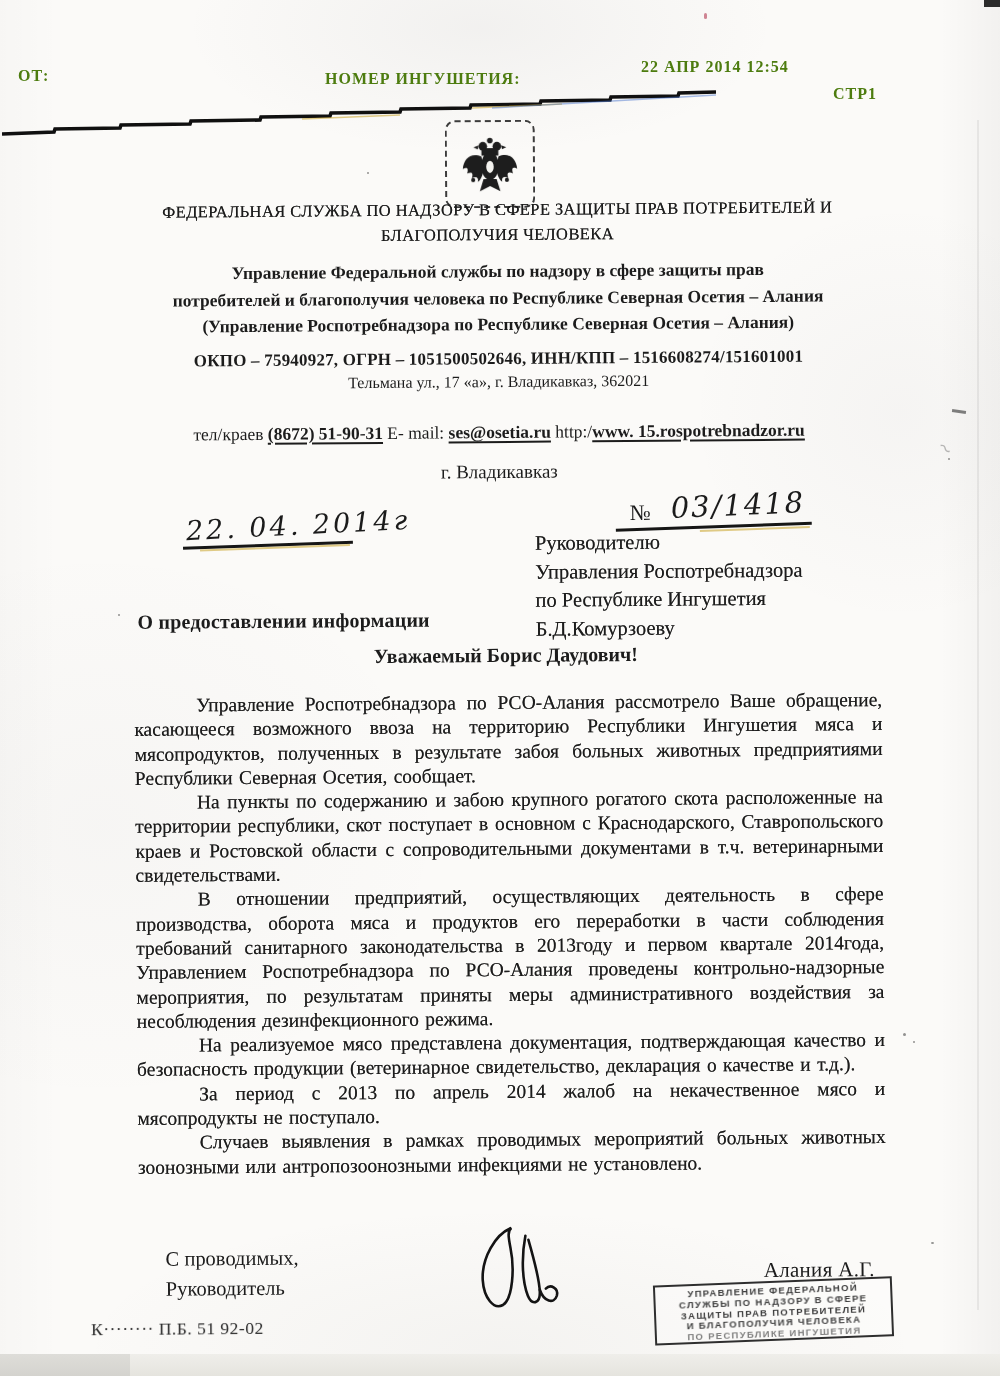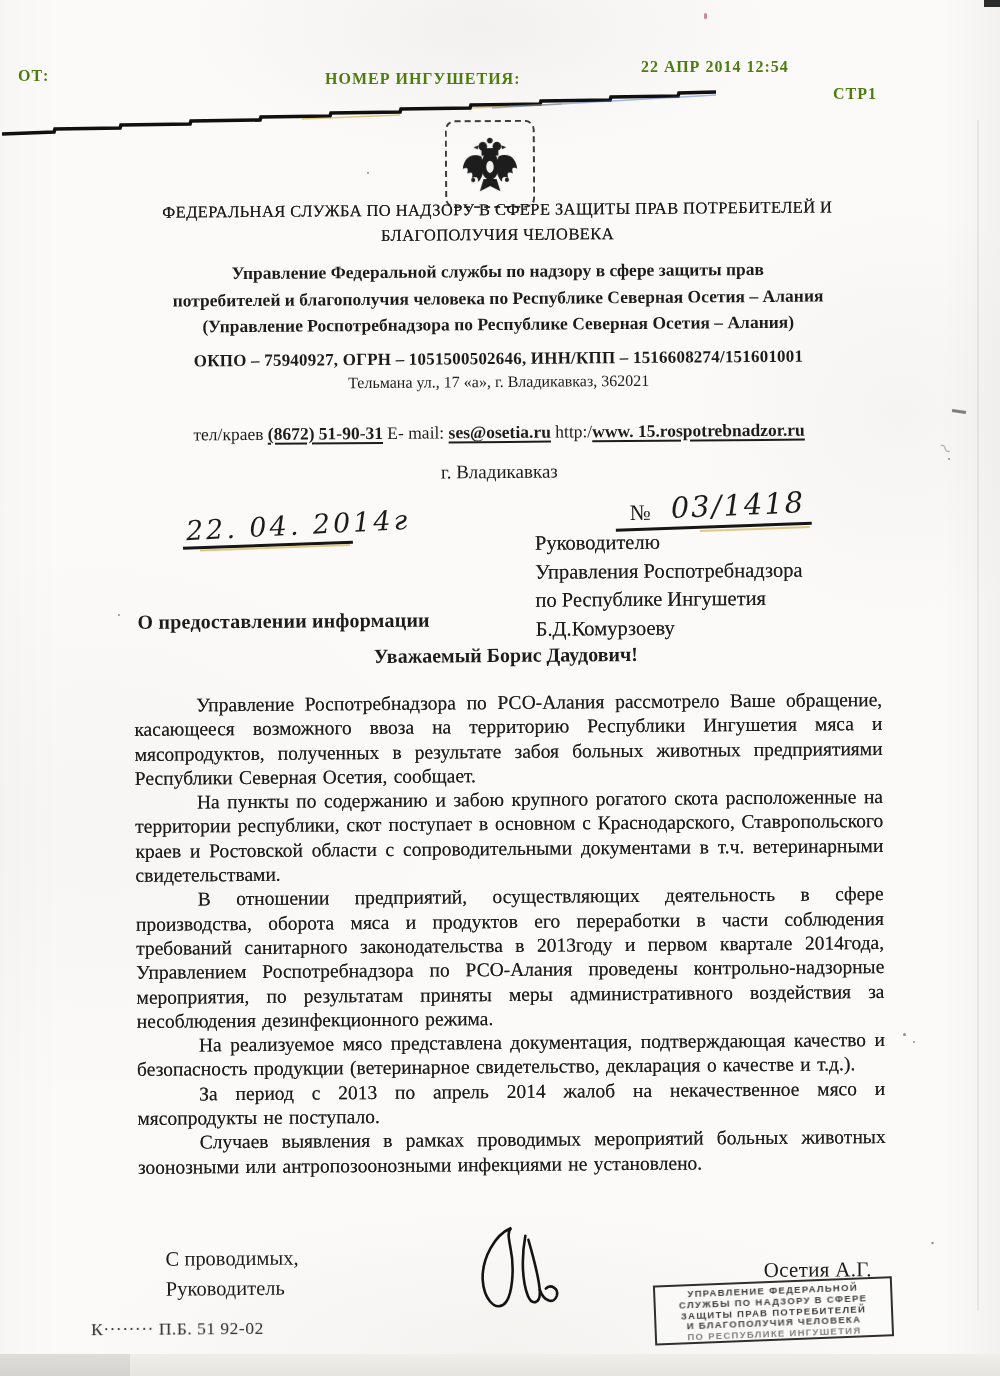--- a/index.html
+++ b/index.html
@@ -183,21 +183,21 @@
   </div>
 
   <svg class="abs sig" width="112" height="96" viewBox="0 0 112 96">
     <g fill="none" stroke="#141414" stroke-width="2.6" stroke-linecap="round">
       <path d="M40,8 C24,14 10,38 11,60 C12,78 22,90 31,85 C41,79 43,48 39,28 C37,17 36,11 40,8 Z"></path>
       <path d="M54,16 C50,36 50,60 56,76 C60,86 68,84 68,73 C68,60 62,38 57,20"></path>
       <path d="M68,70 C72,82 82,85 85,76 C87,69 79,64 74,69"></path>
     </g>
   </svg>
 
-  <div class="abs signer">Осетия А.Г.</div>
+  <div class="abs signer">Алания А.Г.</div>
 
   <div class="abs stamp">
     <div>УПРАВЛЕНИЕ  ФЕДЕРАЛЬНОЙ</div>
     <div>СЛУЖБЫ  ПО  НАДЗОРУ  В  СФЕРЕ</div>
     <div>ЗАЩИТЫ  ПРАВ  ПОТРЕБИТЕЛЕЙ</div>
     <div>И  БЛАГОПОЛУЧИЯ  ЧЕЛОВЕКА</div>
     <div class="faint">ПО  РЕСПУБЛИКЕ  ИНГУШЕТИЯ</div>
   </div>
 
   <div class="abs footer-contact">К········ П.Б.  51 92-02</div>

